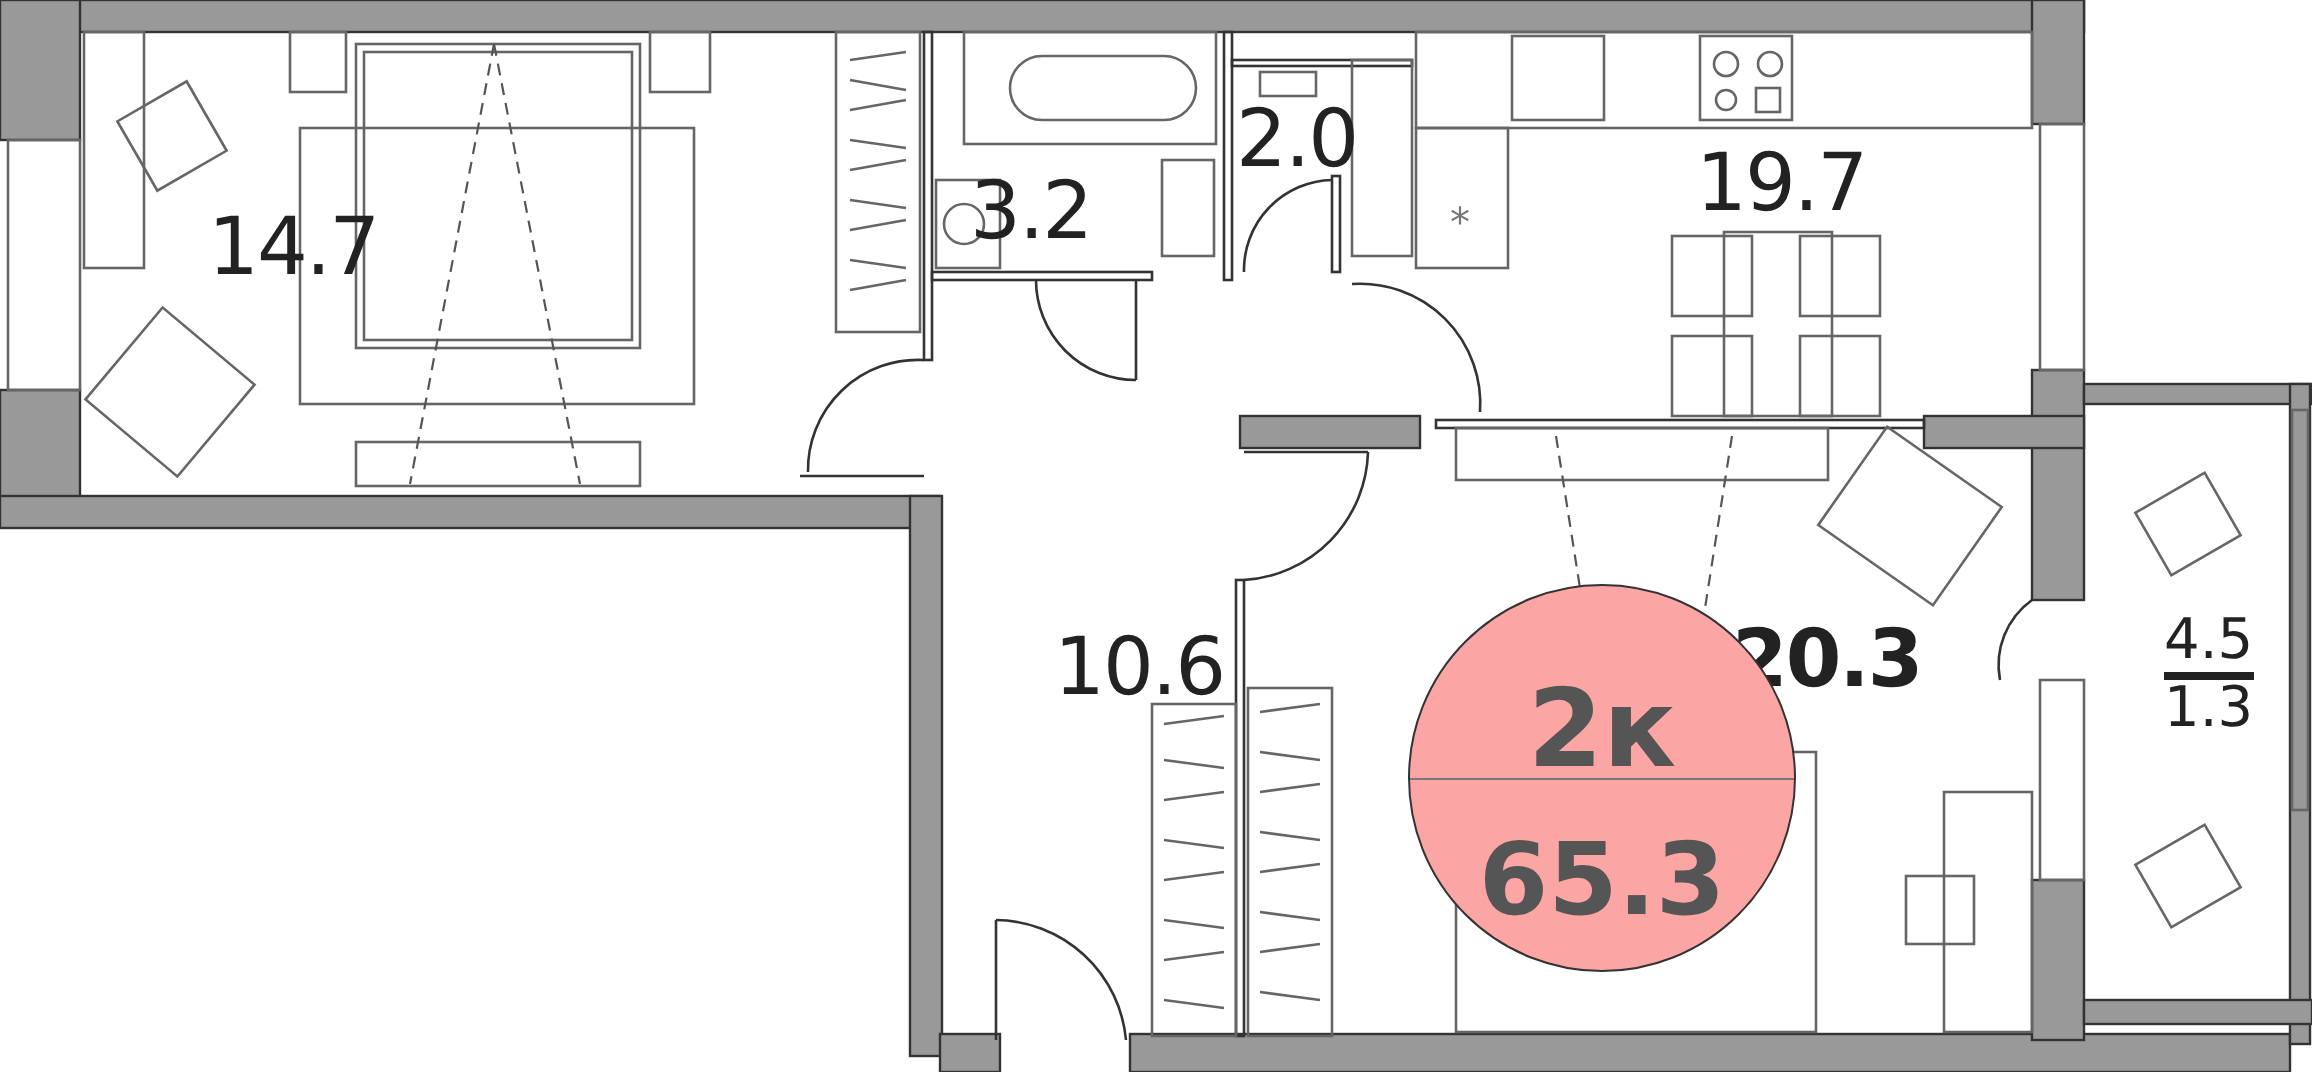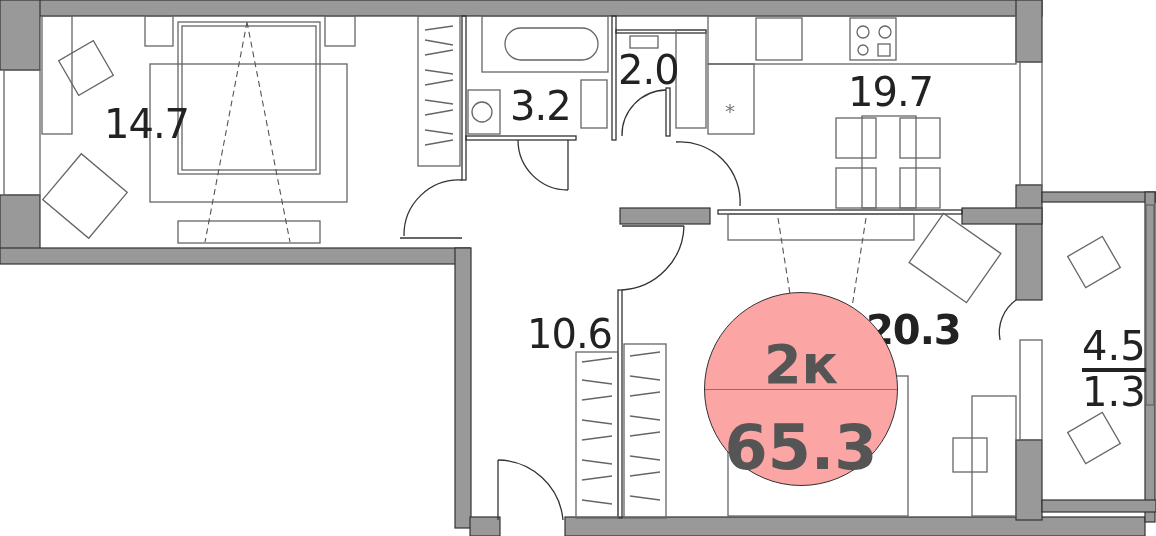--- a/index.html
+++ b/index.html
@@ -6,22 +6,22 @@
   body{width:1156px;height:536px;overflow:hidden;position:relative;font-family:"DejaVu Sans","Liberation Sans",sans-serif;}
   svg{position:absolute;left:0;top:0;}
   .wall{fill:#999;stroke:#333;stroke-width:1.2;}
   .ln{fill:none;stroke:#666;stroke-width:1.3;}
   .lnd{fill:none;stroke:#333;stroke-width:1.3;}
   .dash{fill:none;stroke:#555;stroke-width:1.1;stroke-dasharray:6 4;}
   .lbl{position:absolute;color:#222;font-size:40px;line-height:1;letter-spacing:-1px;}
   .badge{position:absolute;left:704px;top:292px;width:194px;height:194px;border-radius:50%;border:1.5px solid #333;background:#fca5a5;box-sizing:border-box;}
   .badge .rooms{position:absolute;left:0;right:0;top:40px;text-align:center;font-size:54px;font-weight:bold;color:#555;}
   .badge .divider{position:absolute;left:0;right:0;top:96px;border-top:1.5px solid #777;}
-  .badge .area{position:absolute;left:0;right:0;top:118px;text-align:center;font-size:62px;font-weight:bold;color:#555;}
-  .balc{position:absolute;left:1082px;top:306px;color:#222;font-size:40px;line-height:1;text-align:right;margin-top:20px;}
+  .badge .area{position:absolute;left:0;right:0;top:118px;text-align:center;font-size:50px;font-weight:bold;color:#555;}
+  .balc{position:absolute;left:1082px;top:306px;color:#222;font-size:28px;line-height:1;text-align:right;}
   .balc .bar{height:4px;background:#222;margin:2px 0 0 0;}
 </style>
 </head>
 <body>
 
 <svg width="1156" height="536" viewBox="0 0 1156 536">
 
   <g>
     <rect class="wall" x="0" y="0" width="1042" height="16"></rect>
     <rect class="wall" x="0" y="0" width="40" height="70"></rect>
@@ -129,21 +129,21 @@
     <line class="lnd" x1="498" y1="460" x2="498" y2="520"></line>
   </g>
 
   <g>
     <rect class="ln" x="1074" y="244" width="40" height="36" transform="rotate(-30 1094 262)"></rect>
     <rect class="ln" x="1074" y="420" width="40" height="36" transform="rotate(-30 1094 438)"></rect>
   </g>
 </svg>
 
 <div class="lbl" style="left:104px;top:104px;">14.7</div>
-<div class="lbl" style="left:510px;top:86px;">3.2</div>
+<div class="lbl" style="left:485px;top:86px;">3.2</div>
 <div class="lbl" style="left:618px;top:50px;">2.0</div>
 <div class="lbl" style="left:848px;top:72px;">19.7</div>
 <div class="lbl" style="left:527px;top:314px;">10.6</div>
 <div class="lbl" style="left:866px;top:310px;font-weight:bold;">20.3</div>
 
 <div class="balc">
   <div>4.5</div>
   <div class="bar"></div>
   <div>1.3</div>
 </div>

